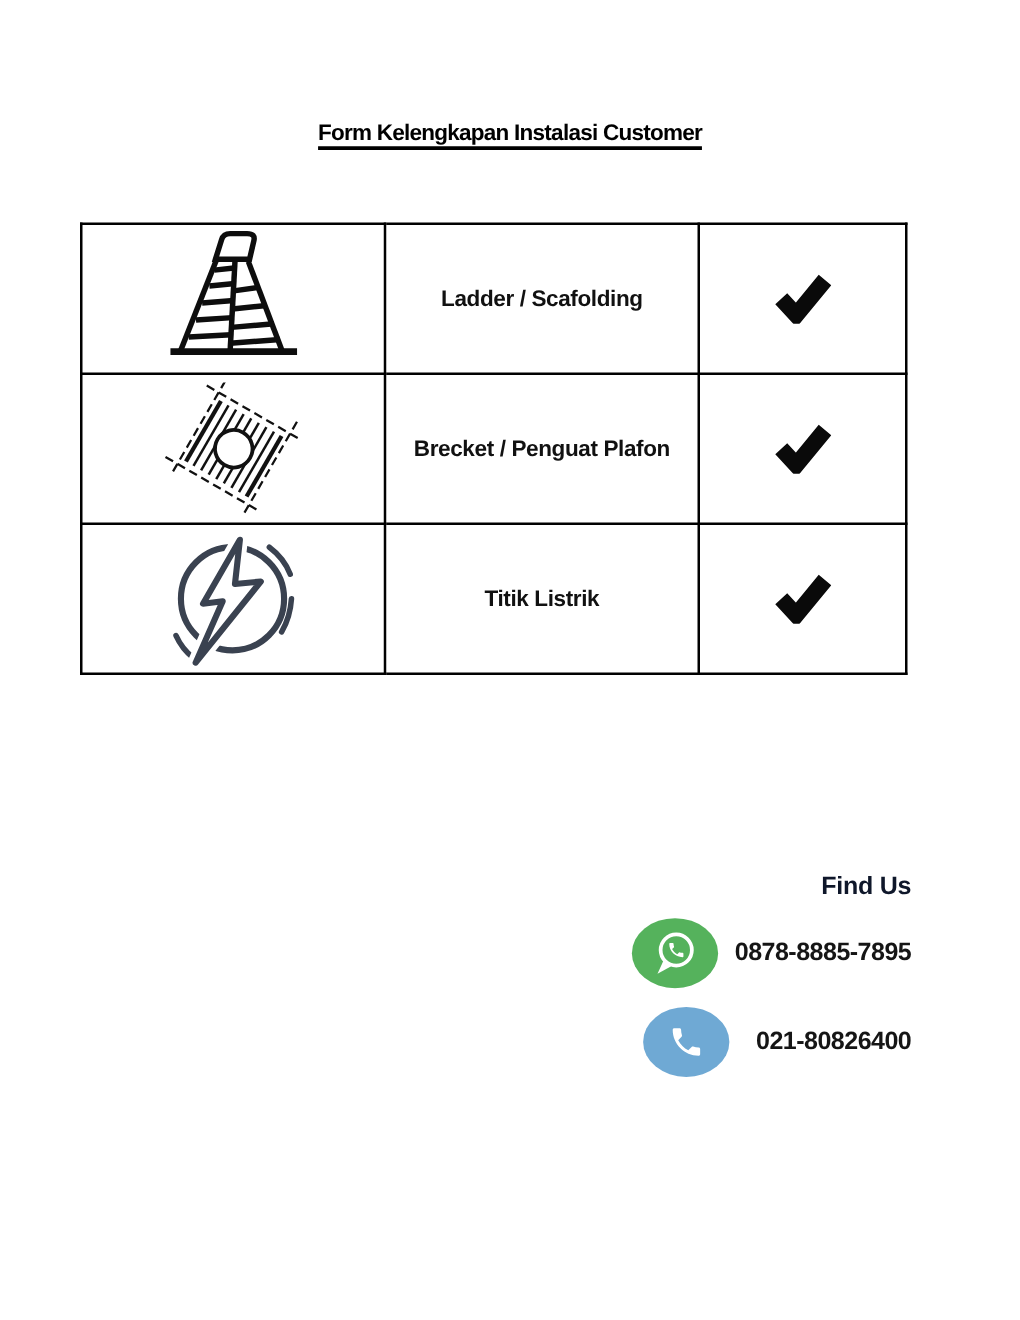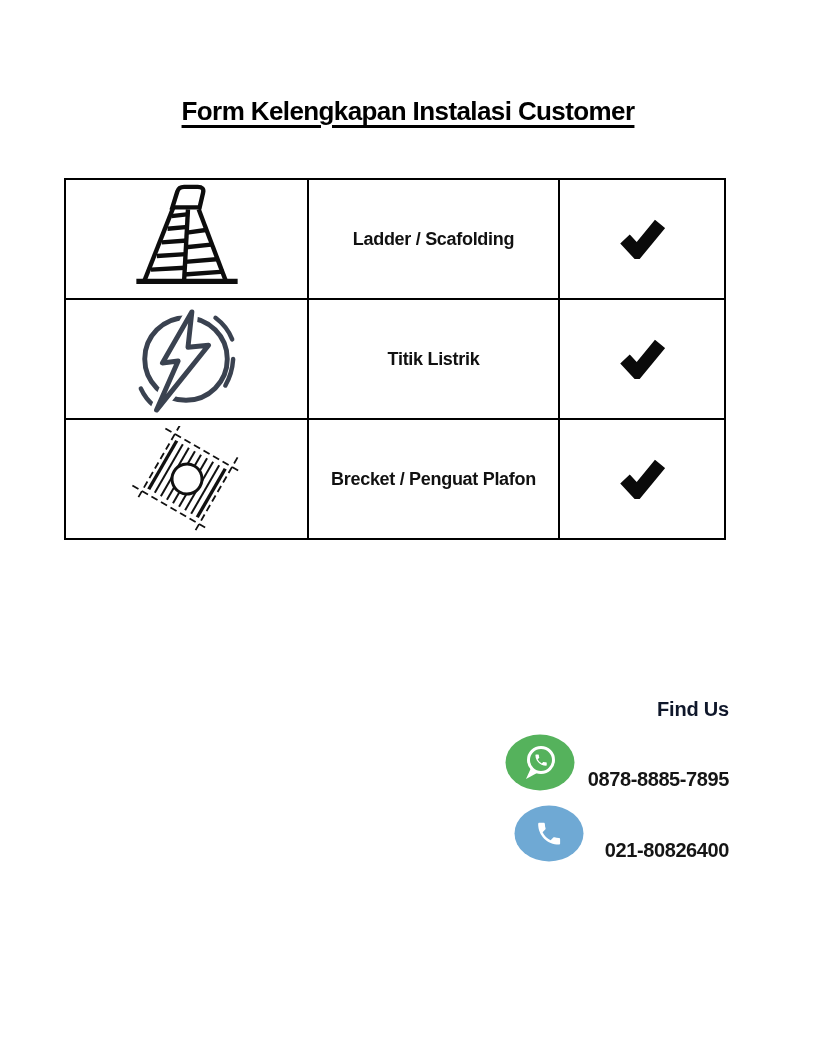--- a/index.html
+++ b/index.html
@@ -2,21 +2,21 @@
 <html><head>
 <meta charset="utf-8">
 <style>
   html,body{margin:0;padding:0;}
   body{
     width:816px;height:1056px;background:#ffffff;position:relative;
     font-family:"Liberation Sans",sans-serif;color:#0d0d0d;overflow:hidden;
   }
   .doc-title{
     position:absolute;top:96px;left:0;width:816px;text-align:center;
-    font-size:26px;font-weight:bold;letter-spacing:-0.6px;color:#000;
+    font-size:18px;font-weight:bold;letter-spacing:-0.6px;color:#000;
   }
   .doc-title span{
     text-decoration:underline;
     text-decoration-thickness:3px;
     text-underline-offset:5px;
   }
   table.checklist{
     position:absolute;left:64px;top:178px;
     border-collapse:collapse;table-layout:fixed;
   }
@@ -32,21 +32,21 @@
     font-size:18px;font-weight:bold;letter-spacing:-0.3px;color:#111;
   }
   .contact{
     position:absolute;left:493px;top:698px;width:236px;
   }
   .contact-heading{
     text-align:right;font-size:20px;font-weight:bold;color:#0f172a;
     margin:0 0 13px 0;letter-spacing:-0.2px;
   }
   .contact-row{
-    display:flex;align-items:flex-end;justify-content:space-between;
+    display:flex;align-items:center;justify-content:space-between;
     height:57px;margin-bottom:14px;
   }
   .contact-number{
     font-size:20px;font-weight:bold;letter-spacing:-0.4px;color:#151515;
     white-space:nowrap;
   }
   .badge{display:block;}
   svg{display:block;margin:0 auto;}
 </style>
 </head>
@@ -83,43 +83,20 @@
     </td>
     <td class="mark-cell">
       <svg width="46" height="40" viewBox="0 0 46 40" fill="none" stroke="#0a0a0a" stroke-width="13" stroke-linecap="butt" stroke-linejoin="miter">
         <path d="M6,20 L18,33 L41,5"></path>
       </svg>
     </td>
   </tr>
 
   <tr>
     <td class="icon-cell">
-      <svg width="113" height="113" viewBox="0 0 115 115">
-        <g fill="none" stroke="#3a4250">
-          <path d="M87,15 Q99,24 104,37" stroke-width="4.5" stroke-linecap="round"></path>
-          <path d="M11,87 Q16,98 25,105" stroke-width="4.5" stroke-linecap="round"></path>
-          <path d="M105,57 Q104,72 97,84" stroke-width="4.5" stroke-linecap="round"></path>
-          <circle cx="57" cy="57" r="42" stroke-width="5"></circle>
-        </g>
-        <path d="M63,9 L33,61 L49,59 L27,109 L80,43 L59,45 Z" fill="#ffffff" stroke="#ffffff" stroke-width="13" stroke-linejoin="round"></path>
-        <path d="M63,9 L33,61 L49,59 L27,109 L80,43 L59,45 Z" fill="#ffffff" stroke="#3a4250" stroke-width="5" stroke-linejoin="round"></path>
-      </svg>
-    </td>
-    <td class="label-cell">
-      <span class="row-label">Titik Listrik</span>
-    </td>
-    <td class="mark-cell">
-      <svg width="46" height="40" viewBox="0 0 46 40" fill="none" stroke="#0a0a0a" stroke-width="13" stroke-linecap="butt" stroke-linejoin="miter">
-        <path d="M6,20 L18,33 L41,5"></path>
-      </svg>
-    </td>
-  </tr>
-
-  <tr>
-    <td class="icon-cell">
       <svg width="132" height="106" viewBox="0 0 132 106">
         <g transform="translate(66,53) rotate(30)" stroke="#111">
           <line x1="-28" y1="-28" x2="-28" y2="28" stroke-width="3.4"></line>
           <line x1="-21" y1="-28" x2="-21" y2="28" stroke-width="2"></line>
           <line x1="-14" y1="-28" x2="-14" y2="28" stroke-width="2"></line>
           <line x1="-7" y1="-28" x2="-7" y2="28" stroke-width="2"></line>
           <line x1="0" y1="-28" x2="0" y2="28" stroke-width="2"></line>
           <line x1="7" y1="-28" x2="7" y2="28" stroke-width="2"></line>
           <line x1="14" y1="-28" x2="14" y2="28" stroke-width="2"></line>
           <line x1="21" y1="-28" x2="21" y2="28" stroke-width="2"></line>
@@ -127,20 +104,43 @@
           <line x1="-44" y1="-33" x2="44" y2="-33" stroke-width="1.8" stroke-dasharray="7,4"></line>
           <line x1="-44" y1="33" x2="44" y2="33" stroke-width="1.8" stroke-dasharray="7,4"></line>
           <line x1="-33" y1="-44" x2="-33" y2="44" stroke-width="1.8" stroke-dasharray="7,4"></line>
           <line x1="33" y1="-44" x2="33" y2="44" stroke-width="1.8" stroke-dasharray="7,4"></line>
           <circle cx="0" cy="0" r="15" fill="#ffffff" stroke-width="3"></circle>
         </g>
       </svg>
     </td>
     <td class="label-cell">
       <span class="row-label">Brecket / Penguat Plafon</span>
+    </td>
+    <td class="mark-cell">
+      <svg width="46" height="40" viewBox="0 0 46 40" fill="none" stroke="#0a0a0a" stroke-width="13" stroke-linecap="butt" stroke-linejoin="miter">
+        <path d="M6,20 L18,33 L41,5"></path>
+      </svg>
+    </td>
+  </tr>
+
+  <tr>
+    <td class="icon-cell">
+      <svg width="113" height="113" viewBox="0 0 115 115">
+        <g fill="none" stroke="#3a4250">
+          <path d="M87,15 Q99,24 104,37" stroke-width="4.5" stroke-linecap="round"></path>
+          <path d="M11,87 Q16,98 25,105" stroke-width="4.5" stroke-linecap="round"></path>
+          <path d="M105,57 Q104,72 97,84" stroke-width="4.5" stroke-linecap="round"></path>
+          <circle cx="57" cy="57" r="42" stroke-width="5"></circle>
+        </g>
+        <path d="M63,9 L33,61 L49,59 L27,109 L80,43 L59,45 Z" fill="#ffffff" stroke="#ffffff" stroke-width="13" stroke-linejoin="round"></path>
+        <path d="M63,9 L33,61 L49,59 L27,109 L80,43 L59,45 Z" fill="#ffffff" stroke="#3a4250" stroke-width="5" stroke-linejoin="round"></path>
+      </svg>
+    </td>
+    <td class="label-cell">
+      <span class="row-label">Titik Listrik</span>
     </td>
     <td class="mark-cell">
       <svg width="46" height="40" viewBox="0 0 46 40" fill="none" stroke="#0a0a0a" stroke-width="13" stroke-linecap="butt" stroke-linejoin="miter">
         <path d="M6,20 L18,33 L41,5"></path>
       </svg>
     </td>
   </tr>
 
 
   </tbody>

